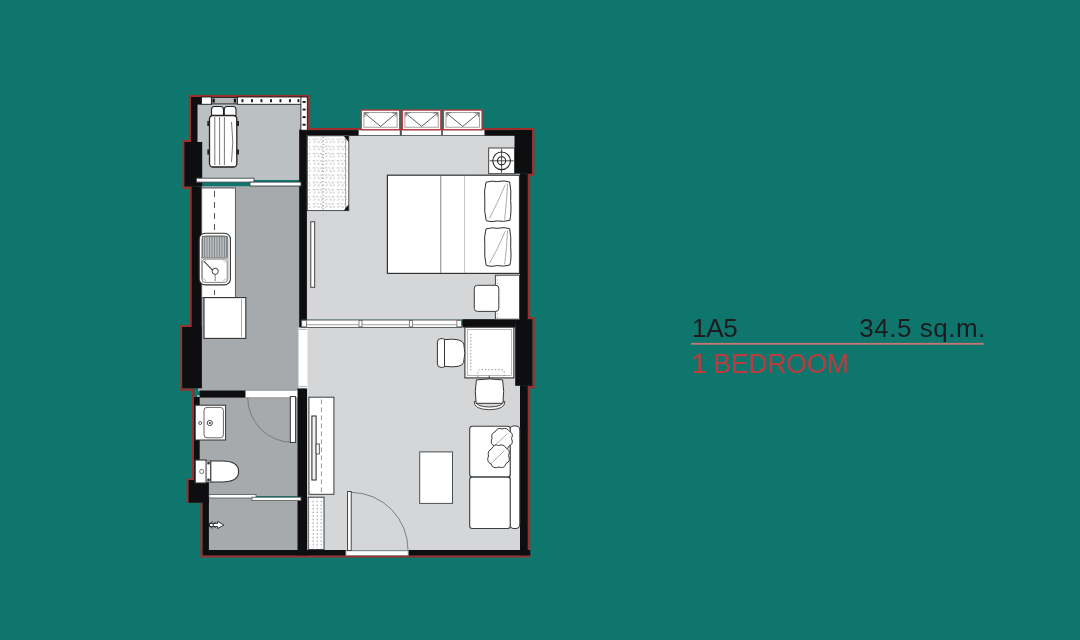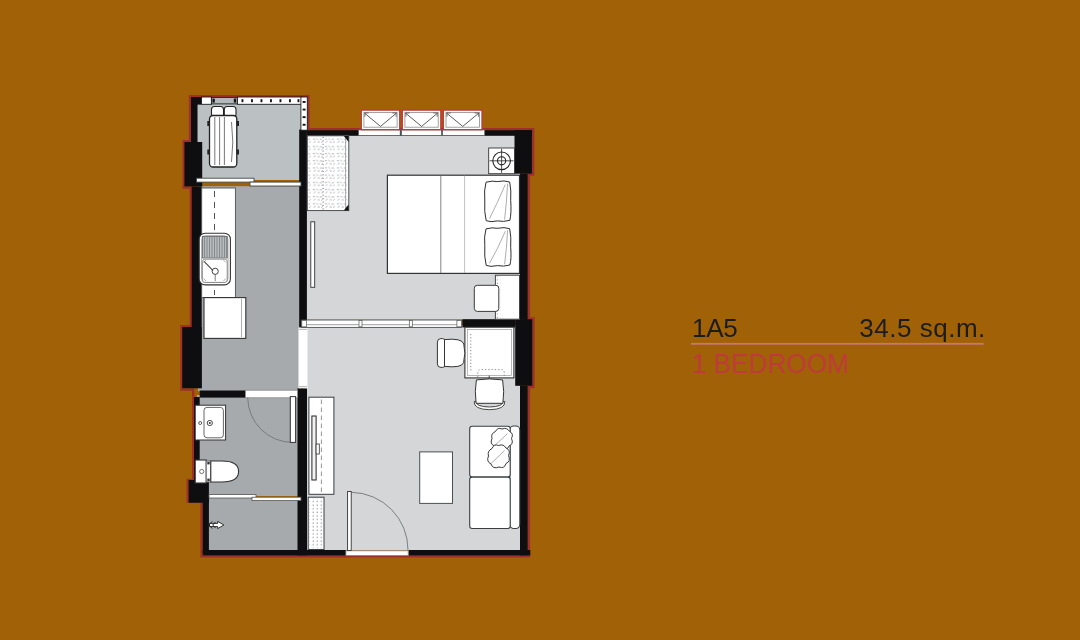--- a/index.html
+++ b/index.html
@@ -1,16 +1,16 @@
 <!DOCTYPE html>
 <html><head>
 <meta charset="utf-8">
 <style>
   html,body{margin:0;padding:0;background:#ffffff;}
-  #stage{position:relative;width:1080px;height:640px;background:#a16207;overflow:hidden;
+  #stage{position:relative;width:1080px;height:640px;background:#0f766e;overflow:hidden;
          font-family:"Liberation Sans", sans-serif;}
   svg{position:absolute;left:0;top:0;}
 </style>
 </head>
 <body>
 <div id="stage">
 <svg width="1080" height="640" viewBox="0 0 1080 640">
 <defs>
 
   <pattern id="wpat" width="12" height="7.2" patternUnits="userSpaceOnUse">

